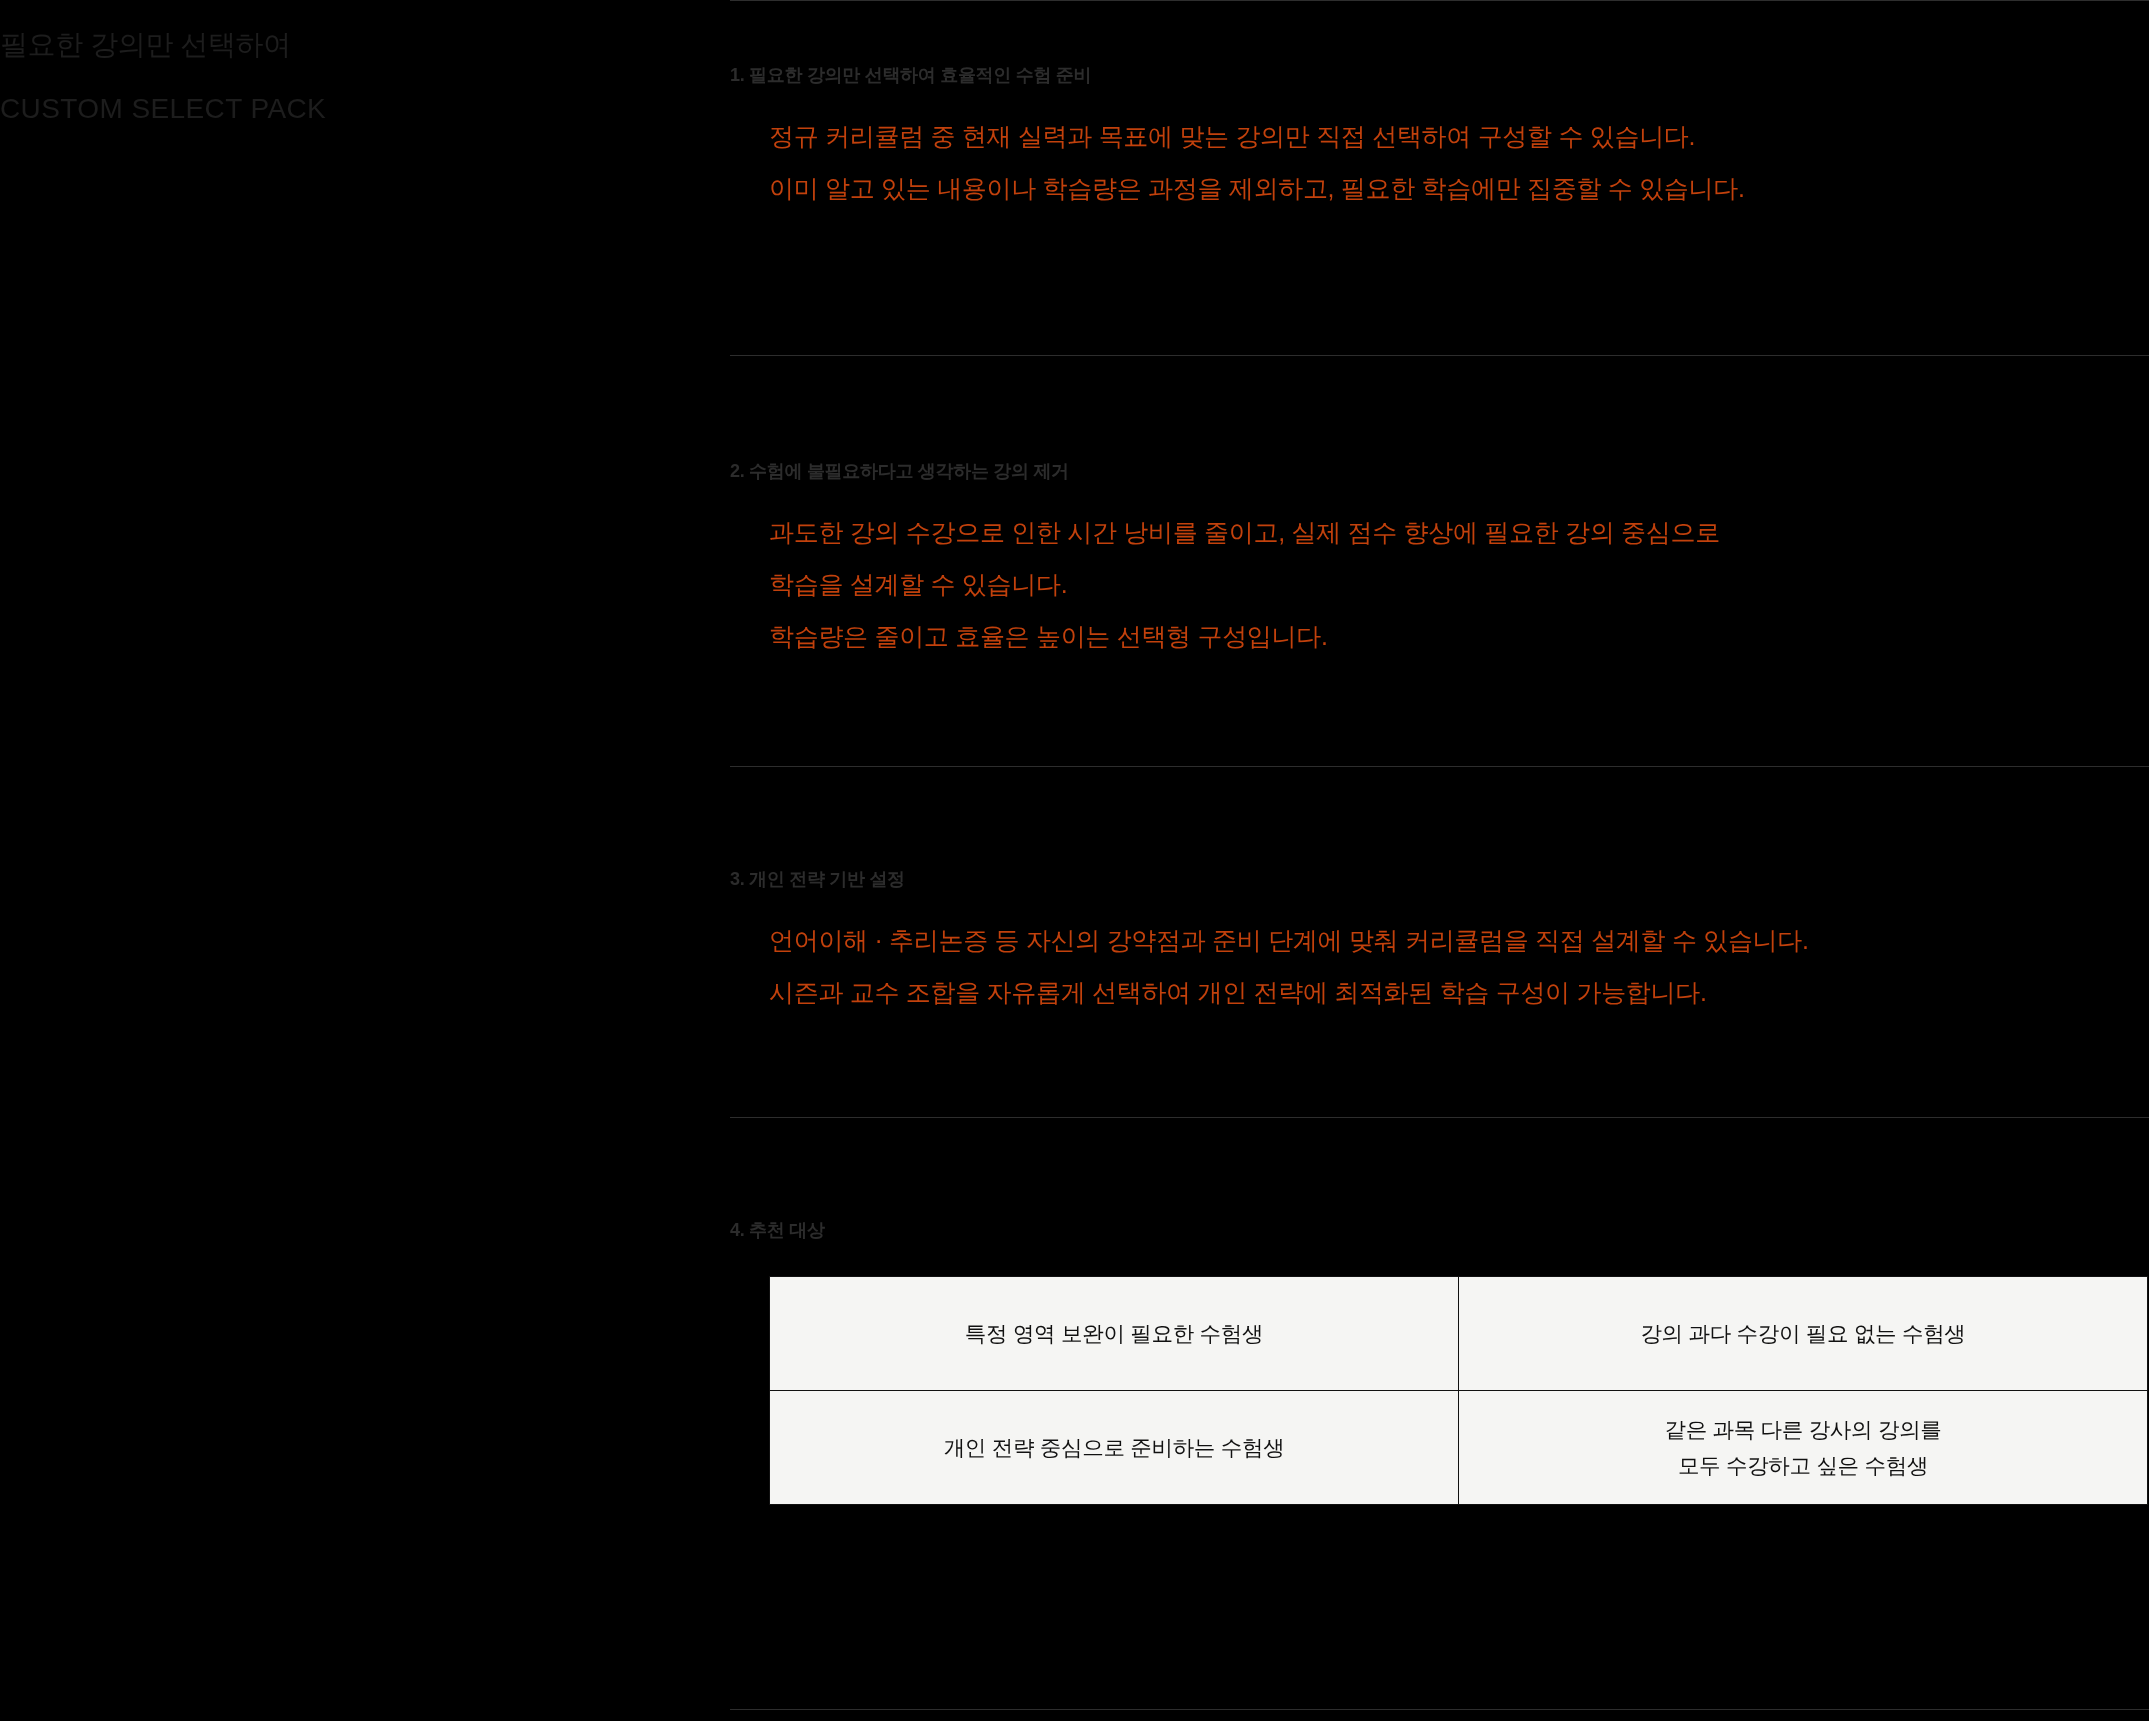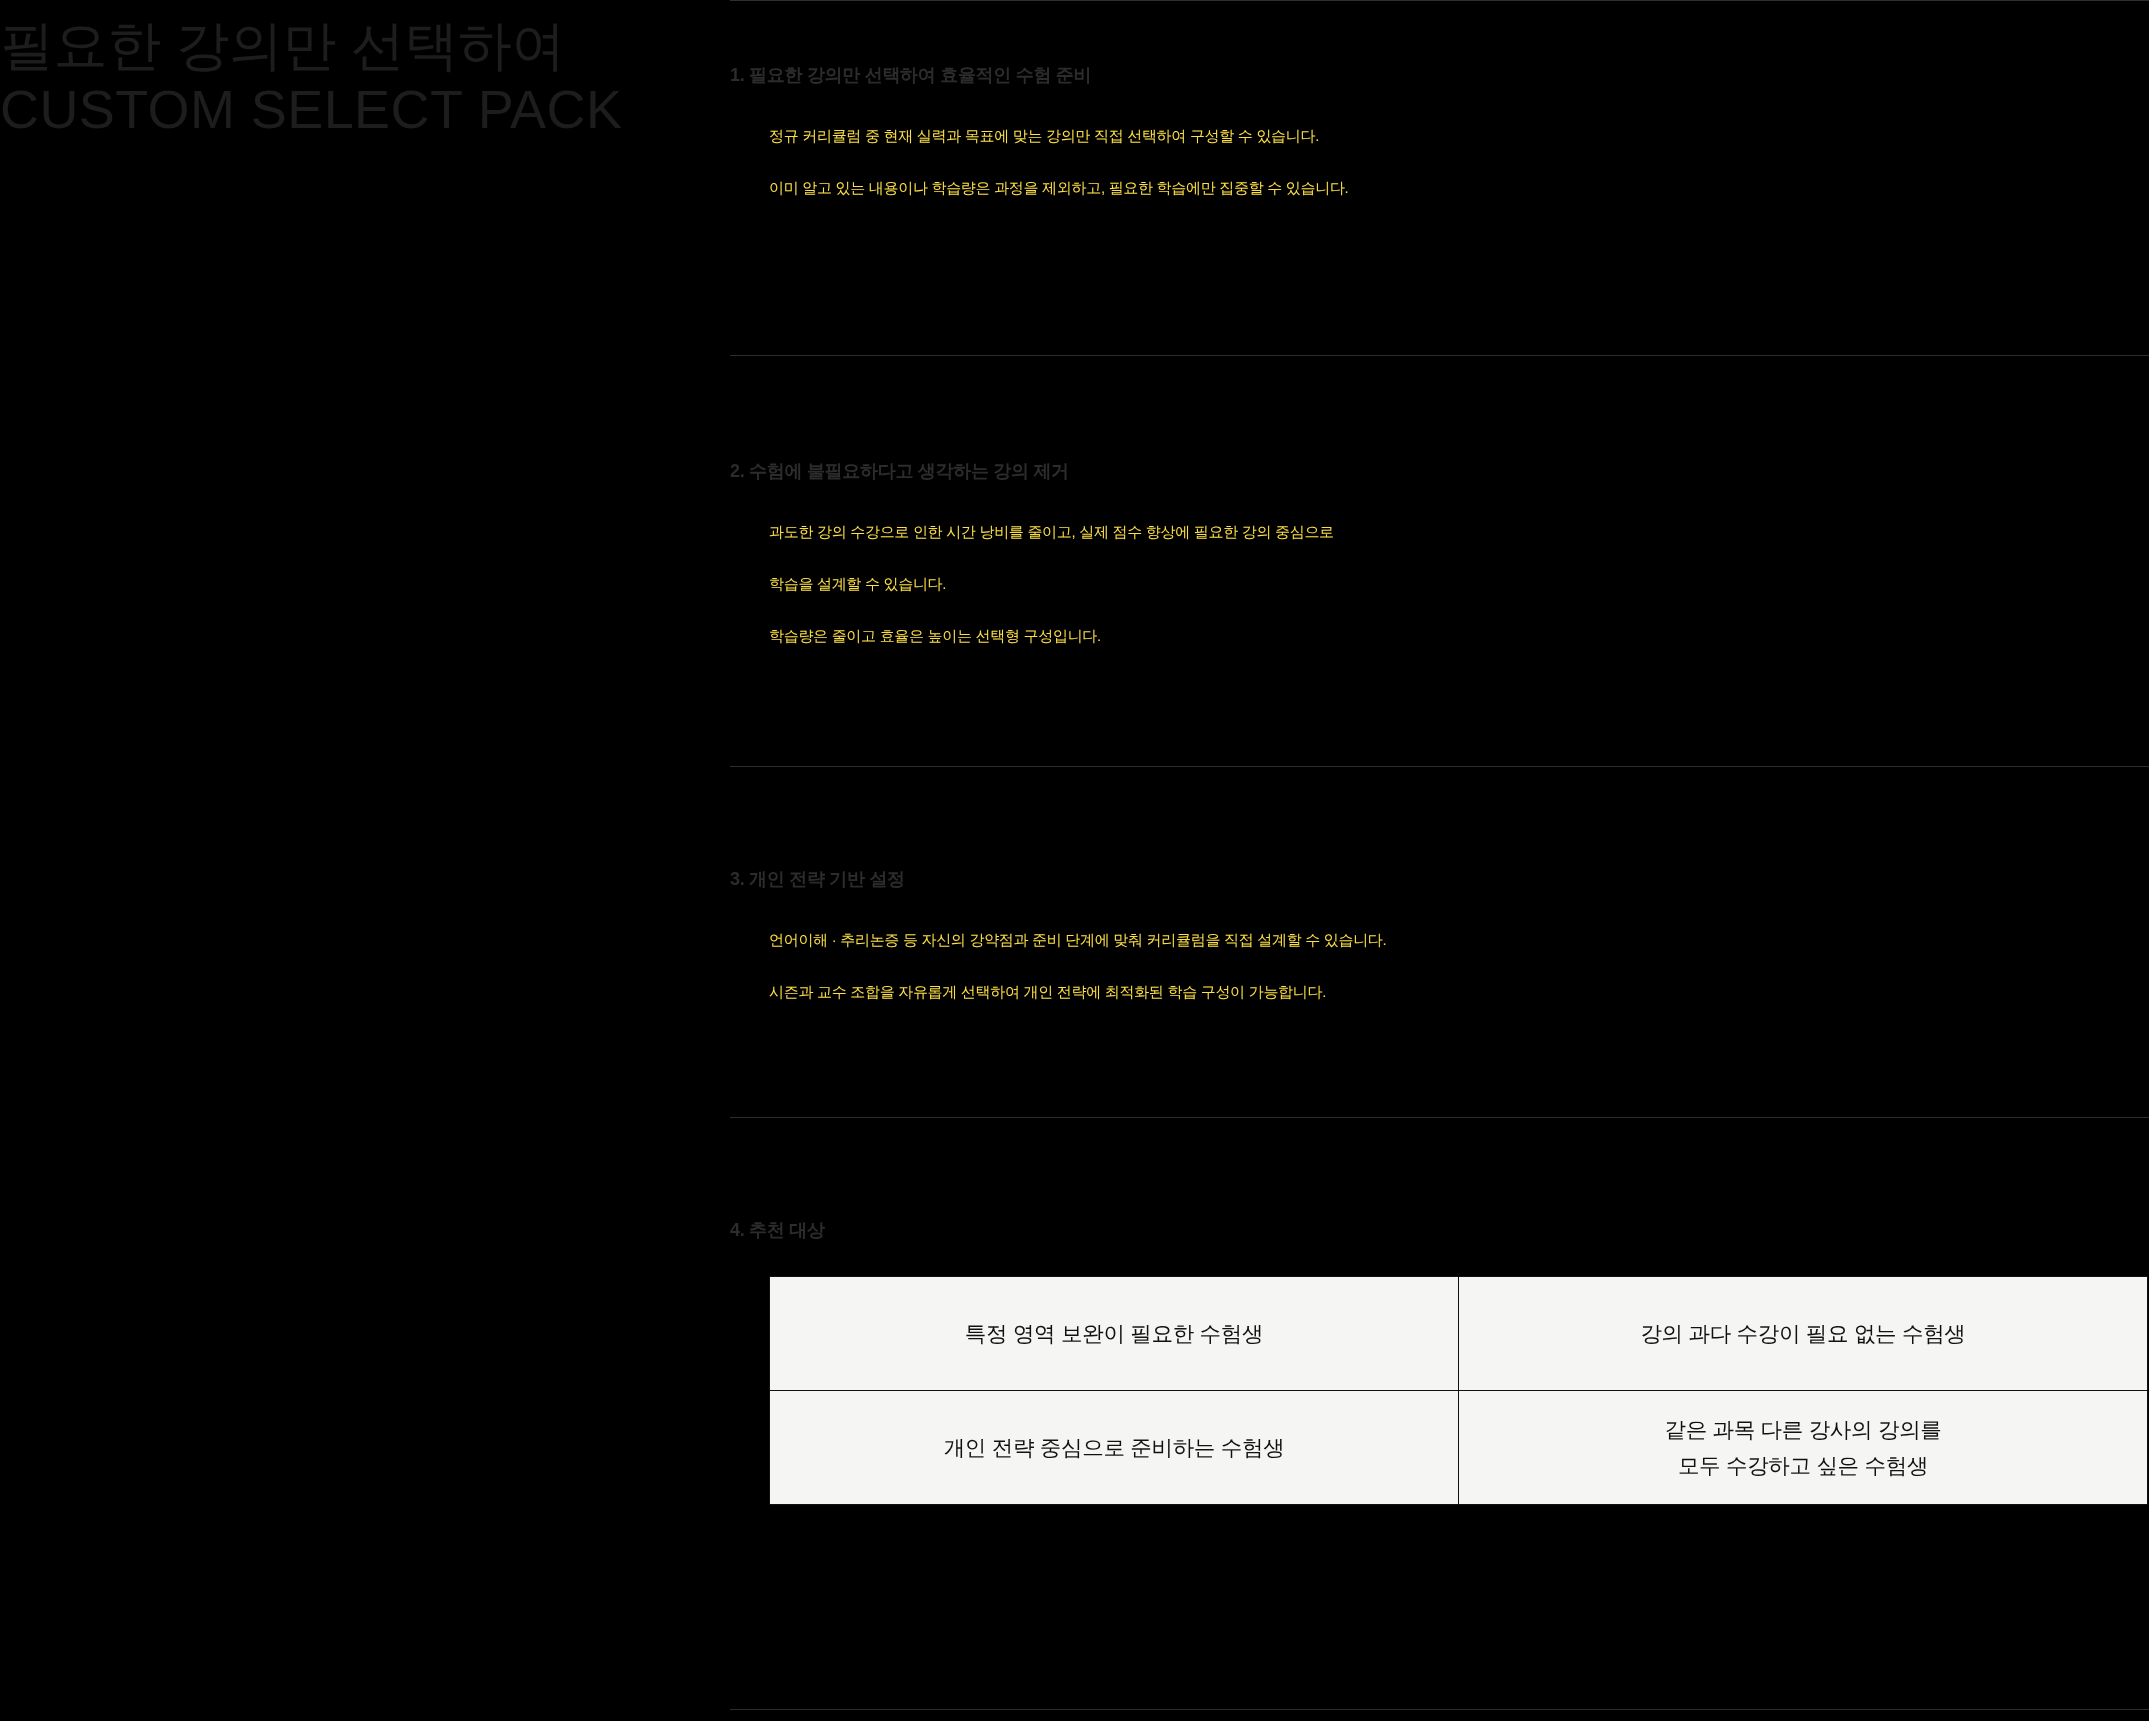--- a/index.html
+++ b/index.html
@@ -17,21 +17,21 @@
   }
 
   
   .hero {
     position: absolute;
     left: 0px;
     top: 12.5px;
     width: 681px;
   }
   .hero-line {
-    font-size: 54px;
+    font-size: 28px;
     line-height: 64px;
     font-weight: 400;
     color: #1d1d1d;
     letter-spacing: -0.4px;
     white-space: nowrap;
   }
   .hero-line.en {
     letter-spacing: 0.4px;
   }
 
@@ -67,24 +67,24 @@
     color: #2c2c2c;
     letter-spacing: -0.3px;
     white-space: nowrap;
   }
 
   .section-body {
     margin-top: 23px;
     margin-left: 39px;
   }
   .body-line {
-    font-size: 15px;
+    font-size: 25px;
     line-height: 52px;
     font-weight: 400;
-    color: #fde047;
+    color: #c2410c;
     letter-spacing: -0.3px;
     white-space: nowrap;
   }
 
   .divider {
     position: absolute;
     left: 0;
     width: 100%;
     height: 0.9px;
     background: #2d2d2d;

